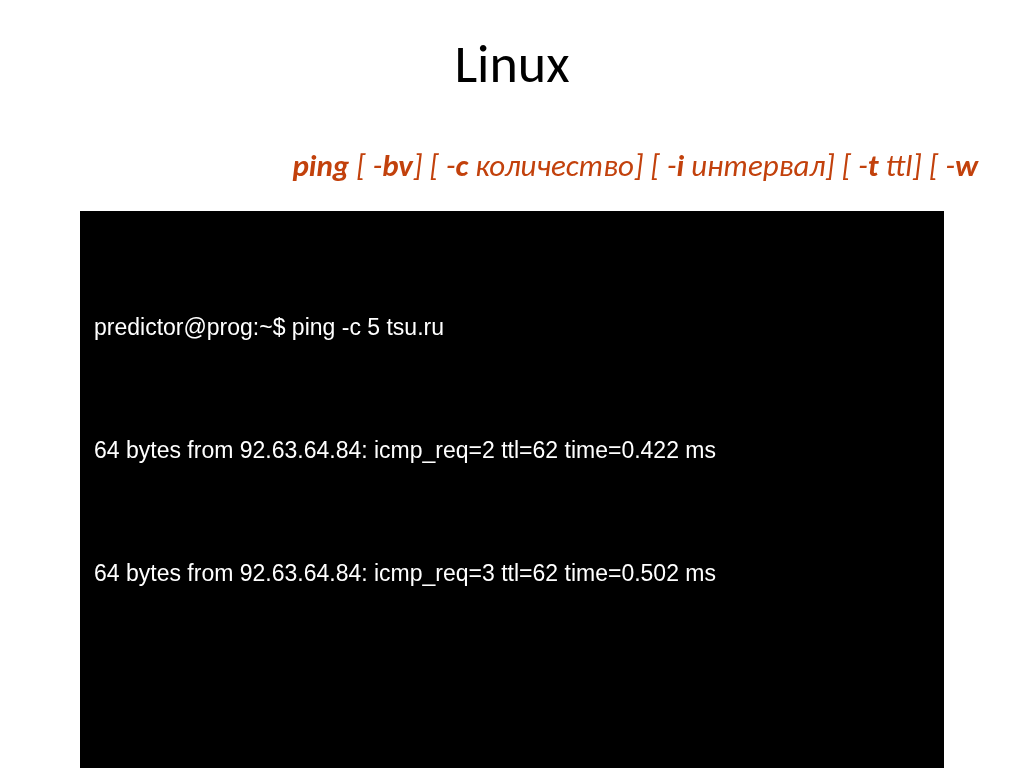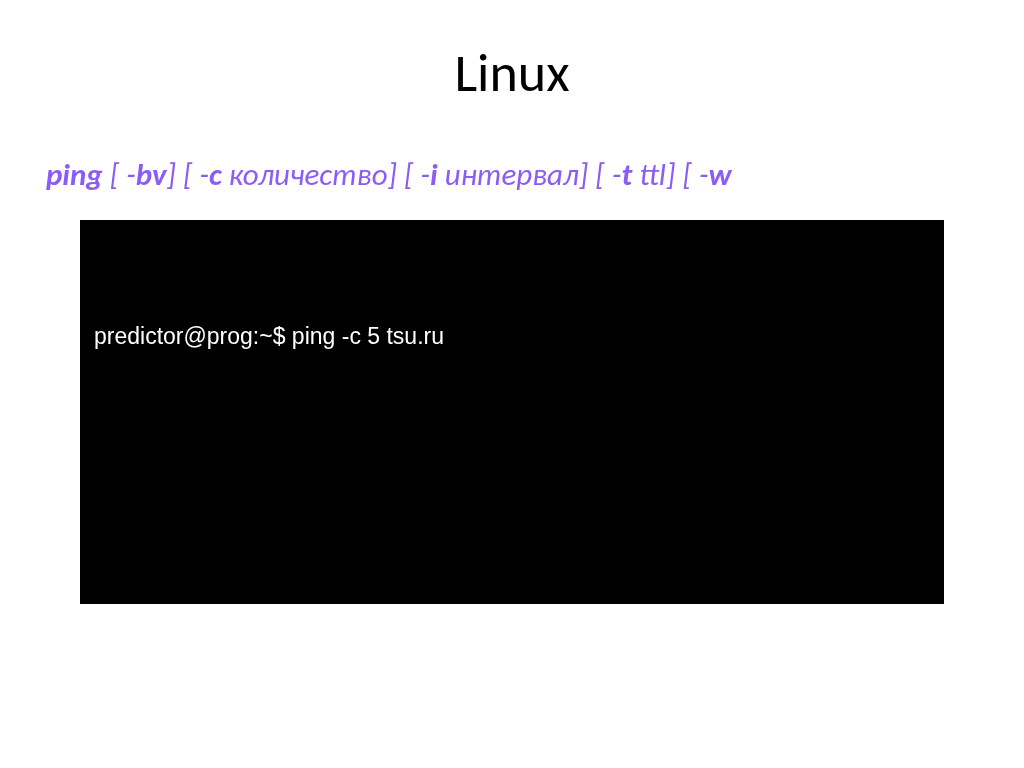--- a/index.html
+++ b/index.html
@@ -9,28 +9,29 @@
       height: 768px;
       position: relative;
       padding: 30px 20px 0 20px;
     }
     .title {
       text-align: center;
       font-size: 54px;
       font-weight: 400;
       color: #000;
       margin-bottom: 48px;
-      margin-top: 10px;
+      margin-top: 1px;
     }
     .syntax-block {
       font-size: 31px;
-      color: #8b5cf6;
+      color: #c2410c;
       line-height: 1.35;
       padding: 0 26px 0 26px;
       margin-bottom: 24px;
+      text-align: right;
     }
     .syntax-block .l2 {
       padding-left: 56px;
       display: block;
     }
     .bi { font-weight: 700; font-style: italic; }
     .i { font-style: italic; font-weight: 400; }
     .terminal {
       background: #000;
       color: #fff;
@@ -49,20 +50,22 @@
 <div class="slide">
 
   <h1 class="title">Linux</h1>
 
   <div class="syntax-block">
     <span class="bi">ping</span><span class="i"> [ -</span><span class="bi">bv</span><span class="i">]</span><span class="i"> [ -</span><span class="bi">c</span><span class="i"> количество]</span><span class="i"> [ -</span><span class="bi">i</span><span class="i"> интервал]</span><span class="i"> [ -</span><span class="bi">t</span><span class="i"> ttl]</span><span class="i"> [ -</span><span class="bi">w</span>
   </div>
 
   <div class="terminal">
     <span class="line">predictor@prog:~$ ping -c 5 tsu.ru</span>
+    <span class="line">64 bytes from 92.63.64.84: icmp_req=2 ttl=62 time=0.422 ms</span>
+    <span class="line">64 bytes from 92.63.64.84: icmp_req=3 ttl=62 time=0.502 ms</span>
     
     
     
     
     
     
   </div>
 
 </div>
 

